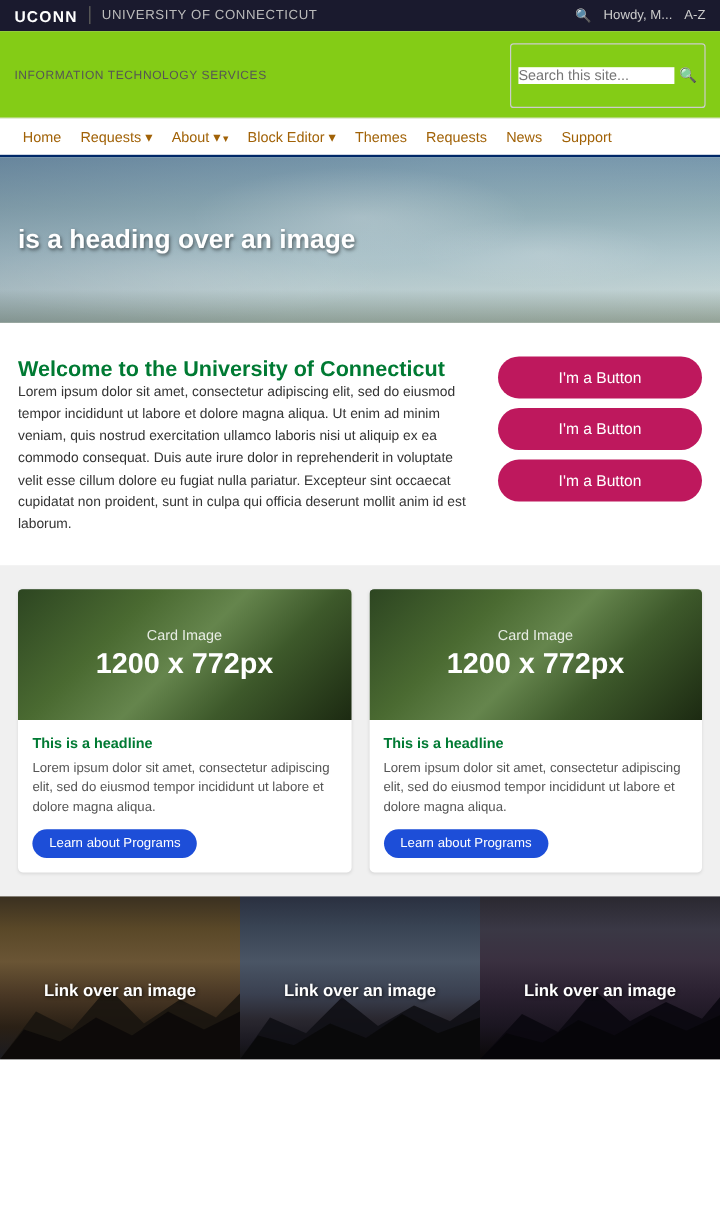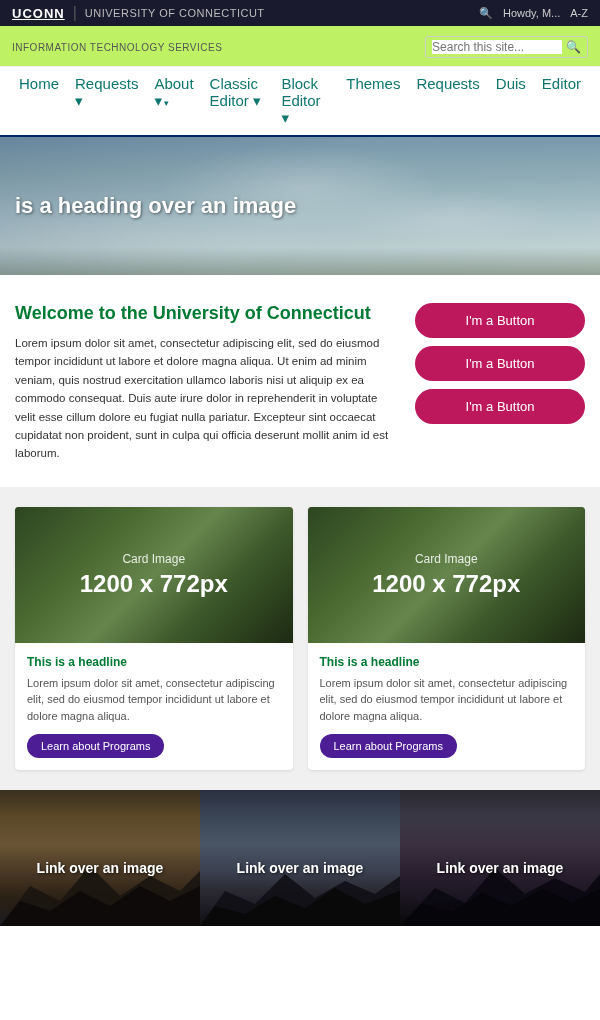--- a/index.html
+++ b/index.html
@@ -18,21 +18,20 @@
     .top-bar-left {
       display: flex;
       align-items: center;
       gap: 8px;
     }
     .uconn-logo {
       color: #fff;
       font-weight: bold;
       font-size: 13px;
       letter-spacing: 1px;
-      text-decoration: underline;
     }
     .top-bar-divider {
       color: #555;
       font-size: 16px;
     }
     .top-bar-uni {
       color: #bbb;
       font-size: 11px;
       text-transform: uppercase;
       letter-spacing: 0.5px;
@@ -40,21 +39,21 @@
     .top-bar-right {
       display: flex;
       align-items: center;
       gap: 10px;
       color: #ccc;
       font-size: 11px;
     }
 
     
     .site-header {
-      background: #bef264;
+      background: #84cc16;
       padding: 10px 12px 8px;
       display: flex;
       justify-content: space-between;
       align-items: center;
       border-bottom: 1px solid #eee;
     }
     .site-title-area .it-services {
       font-size: 10px;
       color: #555;
       text-transform: uppercase;
@@ -63,21 +62,21 @@
     .site-title-area h1 {
       font-size: 18px;
       color: #002868;
       font-weight: bold;
     }
     .search-box {
       display: flex;
       align-items: center;
       border: 1px solid #ccc;
       border-radius: 3px;
-      padding: 3px 6px;
+      padding: 19px 6px;
       font-size: 12px;
       color: #aaa;
       gap: 4px;
     }
     .search-box input {
       border: none;
       outline: none;
       font-size: 12px;
       color: #666;
       width: 130px;
@@ -90,22 +89,22 @@
       padding: 0 12px;
     }
     .main-nav ul {
       list-style: none;
       display: flex;
       gap: 2px;
     }
     .main-nav ul li a {
       display: block;
       padding: 8px 7px;
-      font-size: 15px;
-      color: #0f766e;
+      font-size: 12px;
+      color: #a16207;
       text-decoration: none;
     }
     .has-dropdown::after {
       content: '▾';
       font-size: 9px;
       margin-left: 2px;
     }
 
     
     .hero-section {
@@ -150,21 +149,20 @@
       gap: 20px;
       align-items: flex-start;
     }
     .welcome-left {
       flex: 1;
     }
     .welcome-left h2 {
       font-size: 18px;
       color: #007a33;
       font-weight: bold;
-      margin-bottom: 10px;
     }
     .welcome-left p {
       font-size: 11.5px;
       color: #333;
       line-height: 1.6;
     }
     .welcome-right {
       display: flex;
       flex-direction: column;
       gap: 8px;
@@ -193,21 +191,21 @@
       gap: 15px;
     }
     .card {
       background: #fff;
       border-radius: 4px;
       overflow: hidden;
       box-shadow: 0 1px 3px rgba(0,0,0,0.1);
     }
     .card-image {
       width: 100%;
-      height: 136px;
+      height: 109px;
       background: linear-gradient(135deg, #2d4a2d 0%, #4a6a3a 30%, #3a5a30 50%, #5a7a40 70%, #2d3a20 100%);
       position: relative;
       display: flex;
       flex-direction: column;
       align-items: center;
       justify-content: center;
       color: #fff;
     }
     .card-image-label {
       font-size: 12px;
@@ -227,21 +225,21 @@
       font-weight: bold;
       margin-bottom: 6px;
     }
     .card-text {
       font-size: 11px;
       color: #555;
       line-height: 1.5;
       margin-bottom: 10px;
     }
     .btn-blue {
-      background: #4c1d95;
+      background: #1d4ed8;
       color: #fff;
       border: none;
       border-radius: 20px;
       padding: 6px 14px;
       font-size: 11px;
       cursor: pointer;
     }
 
     
     .link-images-section {
@@ -317,36 +315,33 @@
     <li>
         <a href="#">Home</a>
       </li>
     <li>
         <a href="#">Requests <span>▾</span></a>
       </li>
     <li>
         <a href="#">About <span class="has-dropdown">▾</span></a>
       </li>
     <li>
-        <a href="#">Classic Editor <span>▾</span></a>
-      </li>
-    <li>
         <a href="#">Block Editor <span>▾</span></a>
       </li>
     <li>
         <a href="#">Themes</a>
       </li>
     <li>
         <a href="#">Requests</a>
       </li>
     <li>
-        <a href="#">Duis</a>
-      </li>
-    <li>
-        <a href="#">Editor</a>
+        <a href="#">News</a>
+      </li>
+    <li>
+        <a href="#">Support</a>
       </li>
   </ul>
 </nav>
 
 <div class="hero-section">
   <div class="hero-clouds"></div>
   <div class="hero-overlay"></div>
   <div class="hero-text">is a heading over an image</div>
 </div>
 

